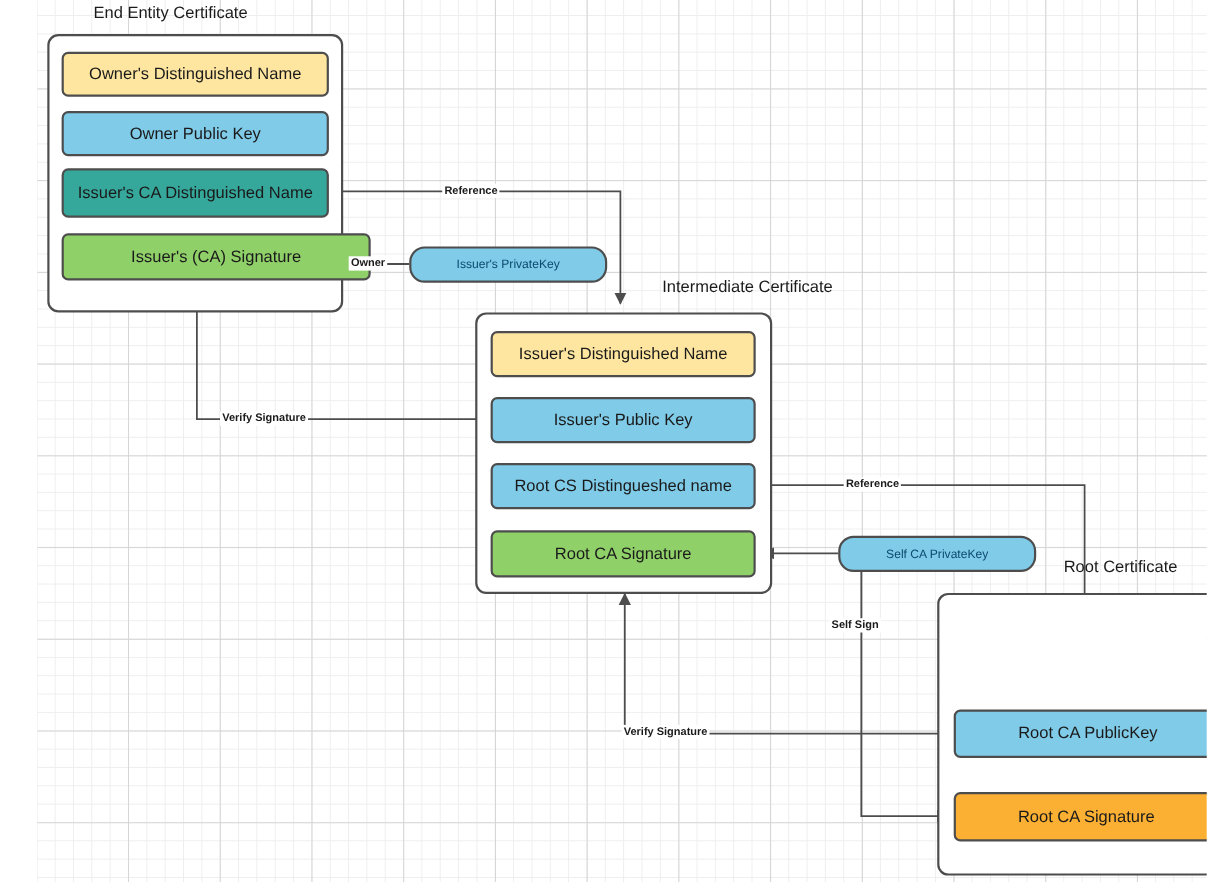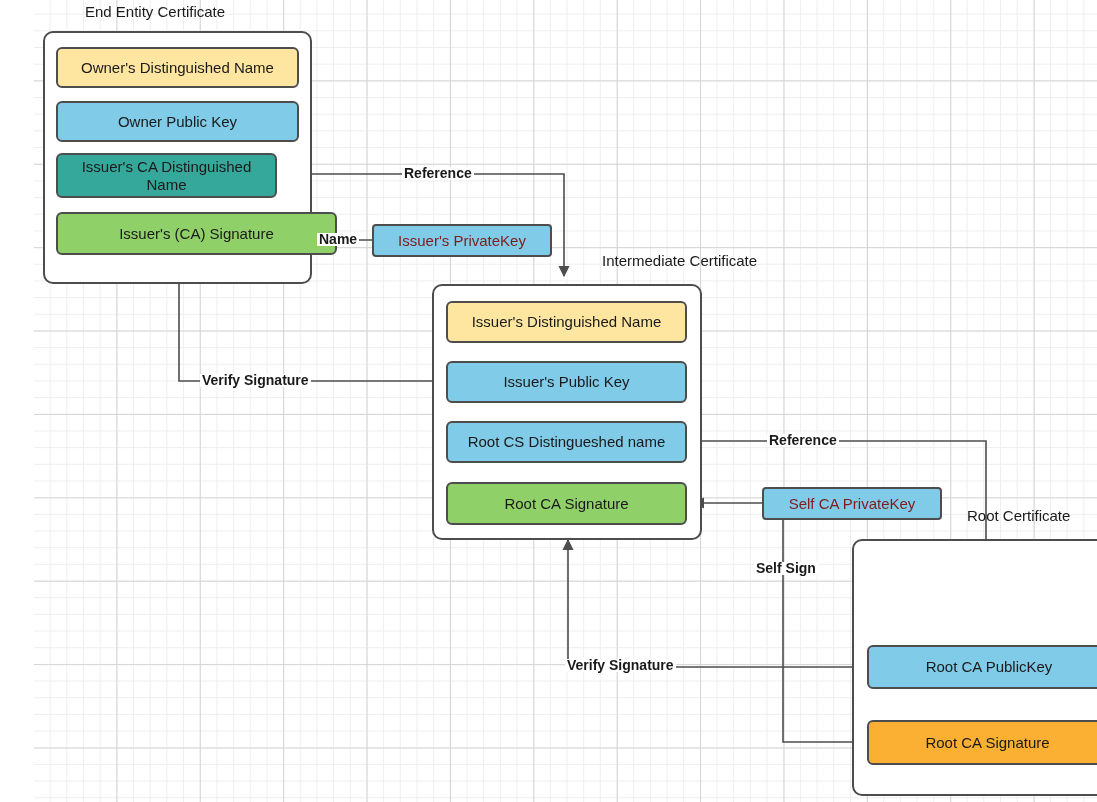--- a/index.html
+++ b/index.html
@@ -60,31 +60,31 @@
     text-align: center;
     font-size: 15px;
     color: #1a1a1a;
     line-height: 18px;
     padding: 0 6px;
   }
   .key-box {
     position: absolute;
     box-sizing: border-box;
     border: 2px solid #4d4d4d;
-    border-radius: 4px;
+    border-radius: 14px;
     display: flex;
     align-items: center;
     justify-content: center;
     text-align: center;
-    font-size: 15px;
-    color: #7f1d1d;
+    font-size: 11px;
+    color: #0c4a6e;
   }
   .edge-label {
     position: absolute;
-    font-size: 14px;
+    font-size: 10px;
     font-weight: bold;
     color: #1a1a1a;
     background: #ffffff;
     white-space: nowrap;
     padding: 0 2px;
     line-height: 13px;
   }
   .fill-yellow { background: #ffe6a0; }
   .fill-blue   { background: #7fcbe8; }
   .fill-teal   { background: #36a79b; }
@@ -119,21 +119,21 @@
   </svg>
 
   <div class="group-title" style="left:51px; top:3px;">End Entity Certificate</div>
 
   <div class="container-box" style="left:9px; top:31px; width:269px; height:253px;"></div>
 
   <div class="cert-field fill-blue" style="left:22px; top:101px; width:243px; height:41px;">Owner Public  Key</div>
 
   <div class="cert-field fill-yellow" style="left:22px; top:47px; width:243px; height:41px;">Owner's Distinguished Name</div>
 
-  <div class="cert-field fill-teal" style="left:22px; top:153px; width:221px; height:45px;">Issuer's CA Distinguished Name</div>
+  <div class="cert-field fill-teal" style="left:22px; top:153px; width:243px; height:45px;">Issuer's CA Distinguished Name</div>
 
   <div class="cert-field fill-green" style="left:22px; top:212px; width:281px; height:43px;">Issuer's (CA) Signature</div>
 
   <div class="group-title" style="left:568px; top:252px;">Intermediate Certificate</div>
 
   <div class="container-box" style="left:398px; top:284px; width:270px; height:256px;"></div>
 
   <div class="cert-field fill-yellow" style="left:412px; top:301px; width:241px; height:42px;text-align:center;">Issuer's Distinguished Name</div>
 
   <div class="cert-field fill-blue" style="left:412px; top:421px; width:241px; height:42px;">Root CS Distingueshed name</div>
@@ -150,21 +150,21 @@
   <div class="cert-field fill-blue" style="left:833px; top:645px; width:244px; height:44px;">Root CA PublicKey</div>
 
   <div class="cert-field fill-orange" style="left:833px; top:720px; width:241px; height:45px;">Root CA Signature</div>
 
   <div class="key-box fill-blue" style="left:338px; top:224px; width:180px; height:33px;">Issuer's PrivateKey</div>
 
   <div class="key-box fill-blue" style="left:728px; top:487px; width:180px; height:33px;">Self CA PrivateKey</div>
 
   <div class="edge-label" style="left:368px; top:167px;">Reference</div>
 
-  <div class="edge-label" style="left:283px; top:233px;">Name</div>
+  <div class="edge-label" style="left:283px; top:233px;">Owner</div>
 
   <div class="edge-label" style="left:166px; top:374px;">Verify Signature</div>
 
   <div class="edge-label" style="left:733px; top:434px;">Reference</div>
 
   <div class="edge-label" style="left:720px; top:562px;">Self Sign</div>
 
   <div class="edge-label" style="left:531px; top:659px;">Verify Signature</div>
 
 </div>

